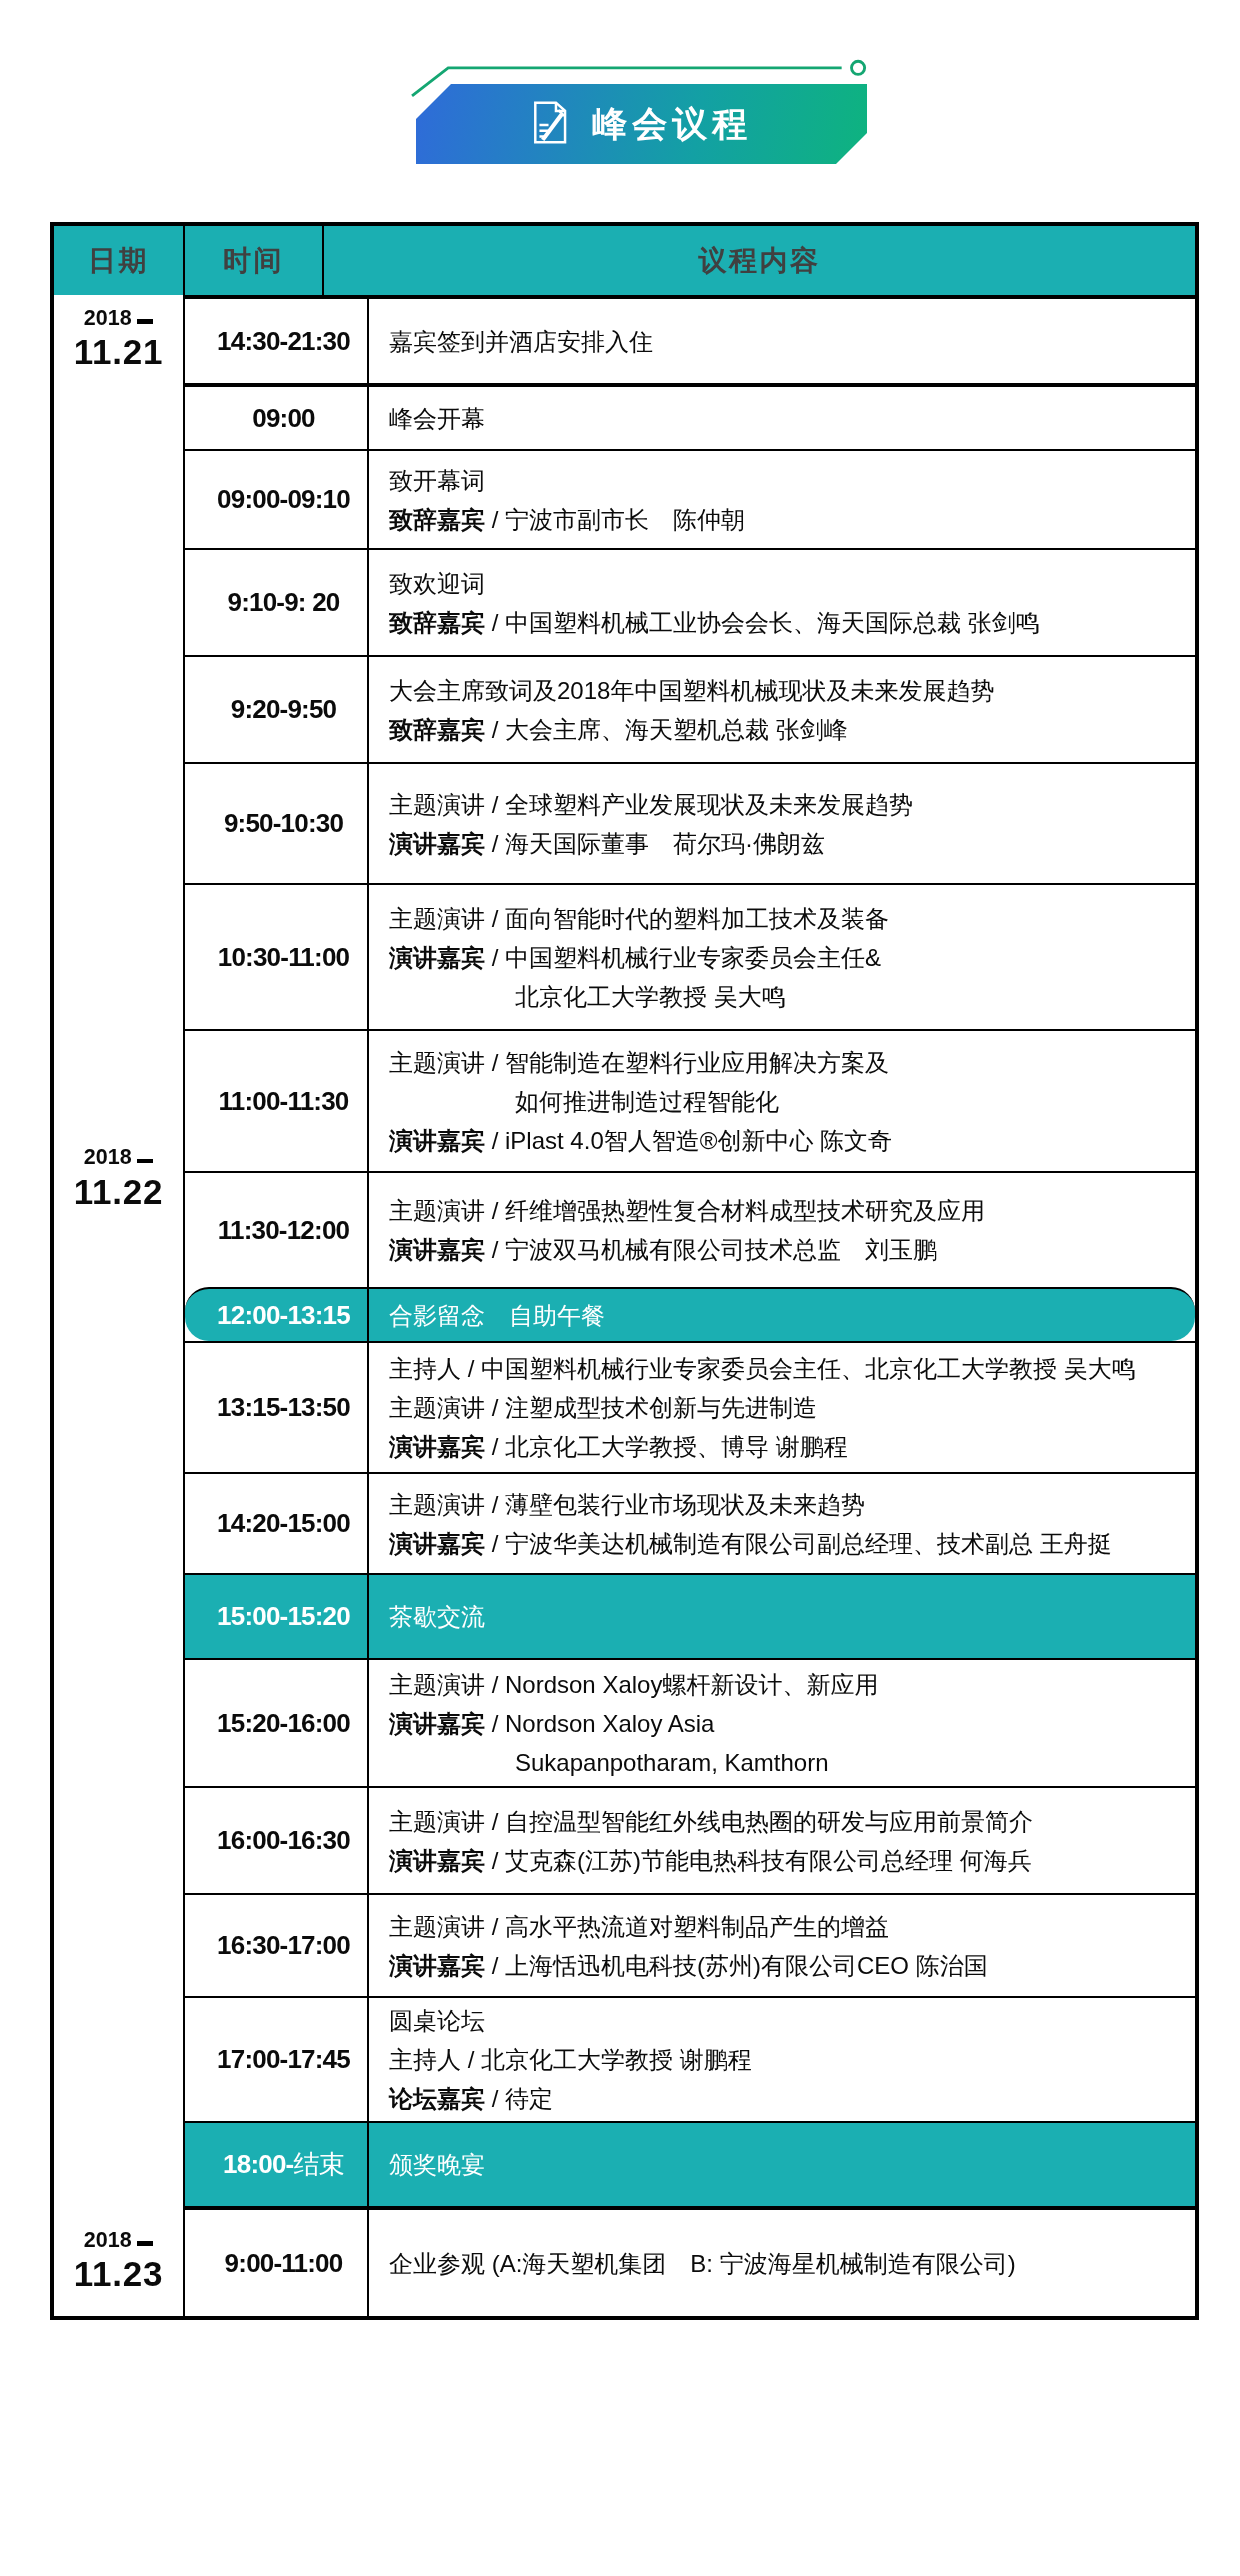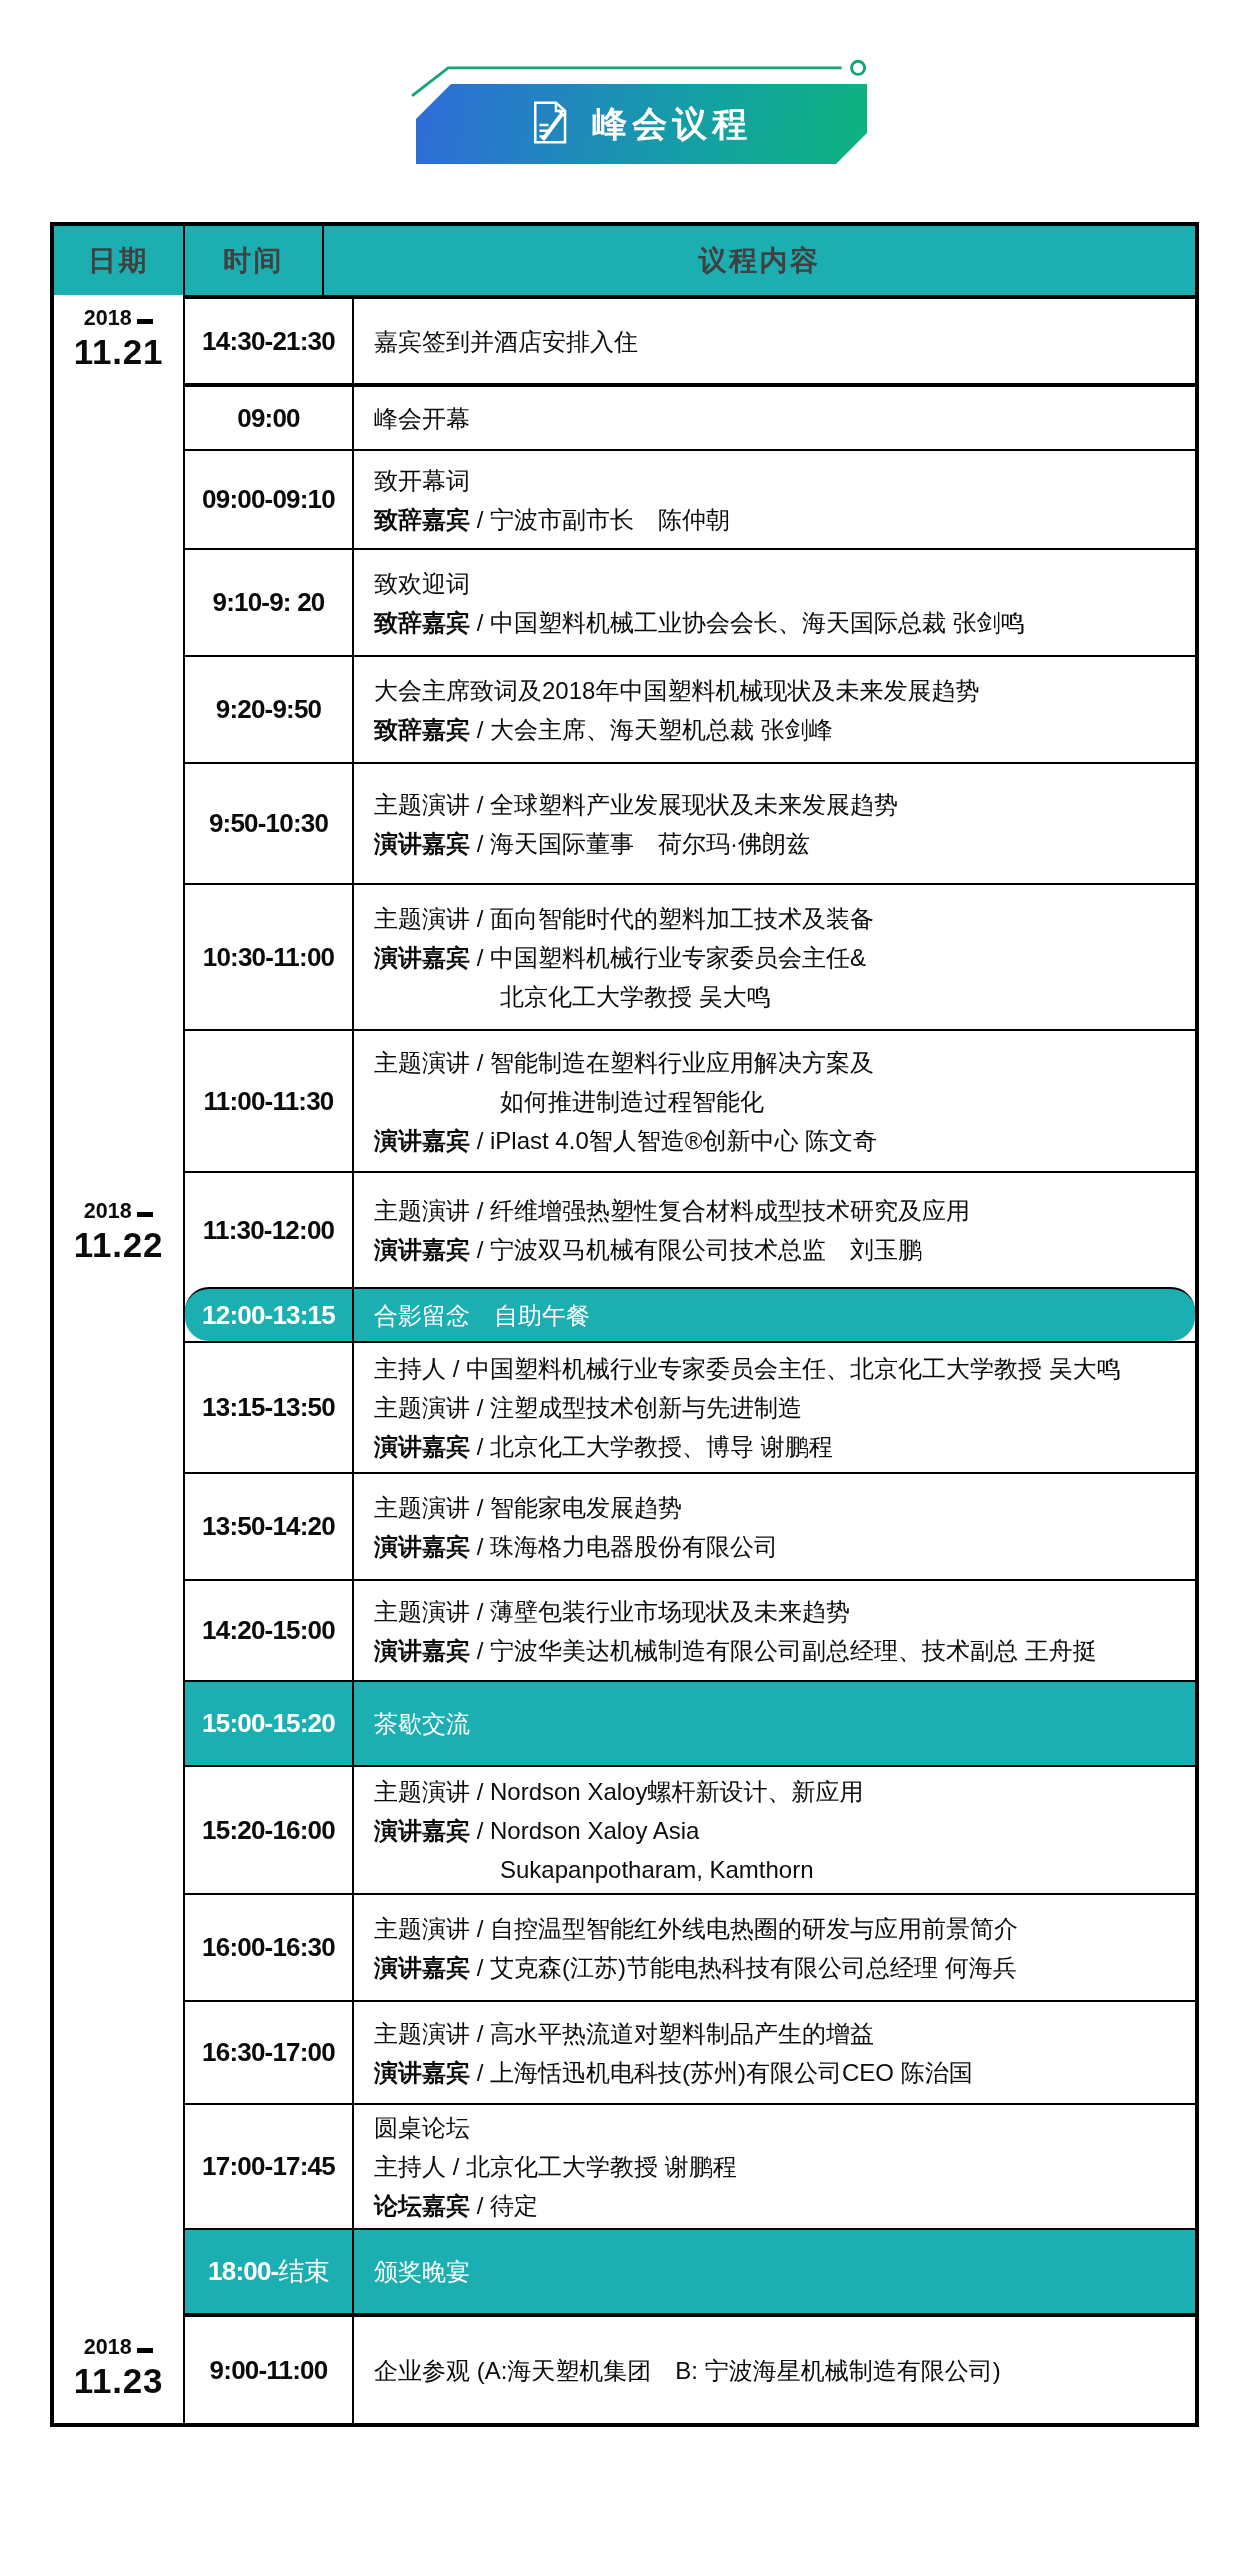--- a/index.html
+++ b/index.html
@@ -45,21 +45,21 @@
   .year-row{display:flex;align-items:center;justify-content:center;font-size:21.5px;font-weight:bold;}
   .dash{display:inline-block;width:16.5px;height:4.1px;background:#000;margin-left:5px;margin-top:6.6px;}
   .day{font-size:35px;font-weight:800;letter-spacing:0.8px;margin-top:1.7px;}
   .rows{flex:1;display:flex;flex-direction:column;}
   .row{display:flex;border-top:2.5px solid #000;}
   .row.first{border-top:4.1px solid #000;}
   .row.hl{background:var(--teal);}
   .time-cell{
     width:169px;border-right:2.5px solid #000;flex-shrink:0;
     display:flex;align-items:center;justify-content:center;
-    font-size:26px;font-weight:bold;letter-spacing:-0.8px;white-space:nowrap;
+    font-size:26px;font-weight:bold;letter-spacing:-0.8px;white-space:nowrap;margin-left:15px;
   }
   .row.hl .time-cell,.row.hl .content-cell{color:#fff;}
   .content-cell{
     flex:1;display:flex;flex-direction:column;justify-content:center;
     padding:6.6px 15px 6.6px 20px;font-size:24px;line-height:39px;
   }
   .line{white-space:nowrap;}
   .line.indent{padding-left:126px;}
   .b{font-weight:bold;}
   .n{font-weight:normal;}
@@ -208,29 +208,20 @@
           <div class="row" style="height: 131px;">
             <div class="time-cell">
               <span class="b">13:15-13:50</span>
             </div>
             <div class="content-cell">
               <div class="line"><span class="n">主持人 / 中国塑料机械行业专家委员会主任、北京化工大学教授 吴大鸣</span></div>
               <div class="line"><span class="n">主题演讲 / 注塑成型技术创新与先进制造</span></div>
               <div class="line"><span class="b">演讲嘉宾</span><span class="n"> / 北京化工大学教授、博导 谢鹏程</span></div>
             </div>
           </div>
-          <div class="row" style="height: 107px;">
-            <div class="time-cell">
-              <span class="b">13:50-14:20</span>
-            </div>
-            <div class="content-cell">
-              <div class="line"><span class="n">主题演讲 / 智能家电发展趋势</span></div>
-              <div class="line"><span class="b">演讲嘉宾</span><span class="n"> / 珠海格力电器股份有限公司</span></div>
-            </div>
-          </div>
           <div class="row" style="height: 101px;">
             <div class="time-cell">
               <span class="b">14:20-15:00</span>
             </div>
             <div class="content-cell">
               <div class="line"><span class="n">主题演讲 / 薄壁包装行业市场现状及未来趋势</span></div>
               <div class="line"><span class="b">演讲嘉宾</span><span class="n"> / 宁波华美达机械制造有限公司副总经理、技术副总 王舟挺</span></div>
             </div>
           </div>
           <div class="row hl" style="height: 85px;">

